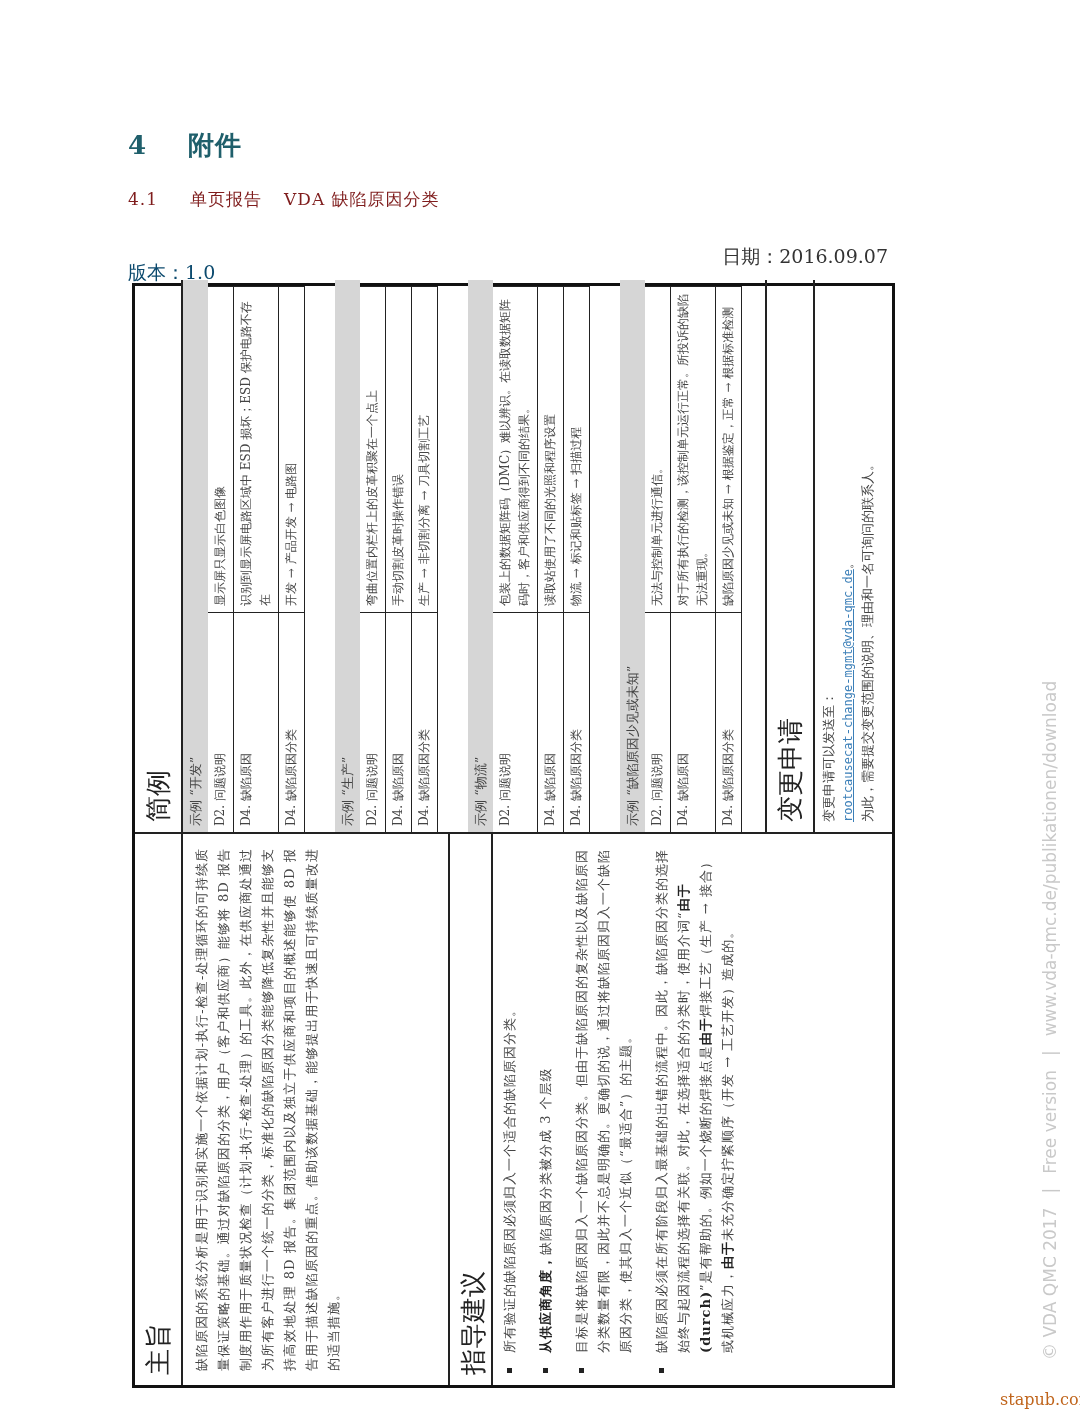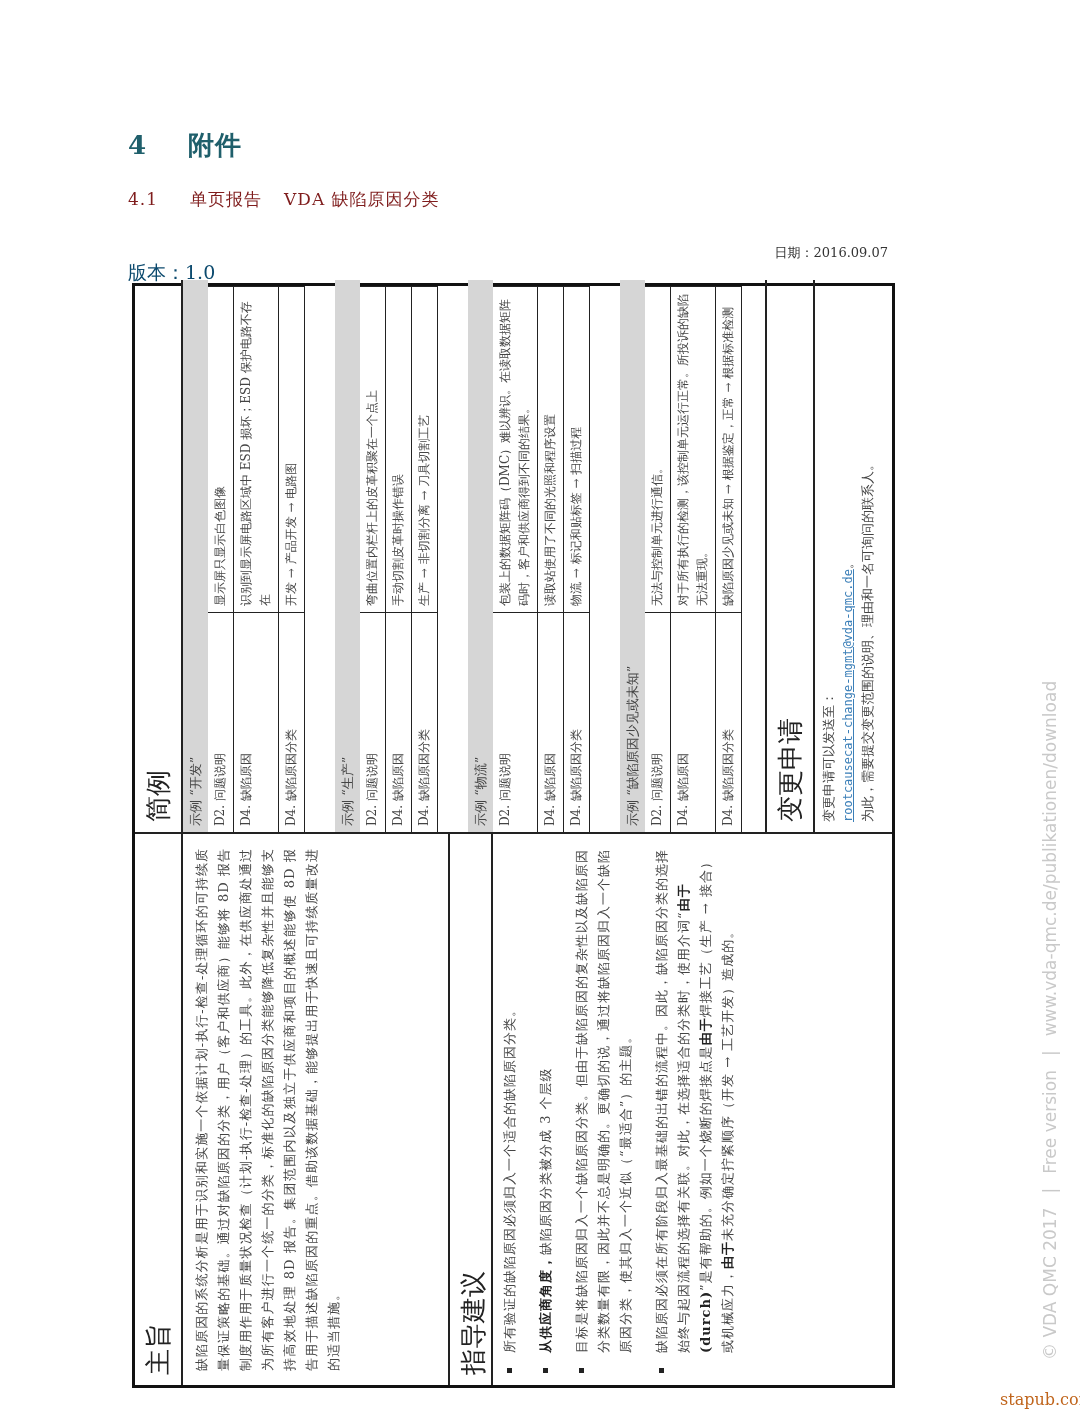--- a/index.html
+++ b/index.html
@@ -6,21 +6,21 @@
   body { width:1080px; height:1412px; background:#ffffff; position:relative; overflow:hidden;
          font-family:"DejaVu Serif", "Liberation Serif", serif; color:#333; }
   .h1 { position:absolute; left:128px; top:128px; font-size:26px; color:#1f5f6b; font-weight:bold;
         font-family:"DejaVu Serif", serif; letter-spacing:1px; }
   .h1 .num { display:inline-block; width:60px; }
   .h2 { position:absolute; left:128px; top:188px; font-size:17px; color:#7f1d1d; font-weight:normal;
         font-family:"DejaVu Serif", serif; letter-spacing:1px; }
   .h2 .num { display:inline-block; width:62px; }
   .h2 .sp { display:inline-block; width:22px; }
   .meta-left { position:absolute; left:128px; top:260px; font-size:19px; color:#0c4a6e; }
-  .meta-right { position:absolute; right:192px; top:244px; font-size:13px; color:#333; }
+  .meta-right { position:absolute; right:192px; top:244px; font-size:19px; color:#333; }
 
   
   .frame { position:absolute; width:1105px; height:763px; left:132px; top:283px;
            transform-origin:0 0; transform: translate(0px, 1105px) rotate(-90deg);
            box-sizing:border-box; border:3px solid #111; background:#fff; }
   .col { position:absolute; top:0; height:100%; box-sizing:border-box; }
   .col-left { left:0; width:553px; border-right:2px solid #222; }
   .col-right { left:553px; width:552px; }
 
   .sec { position:absolute; left:0; width:100%; box-sizing:border-box; }

